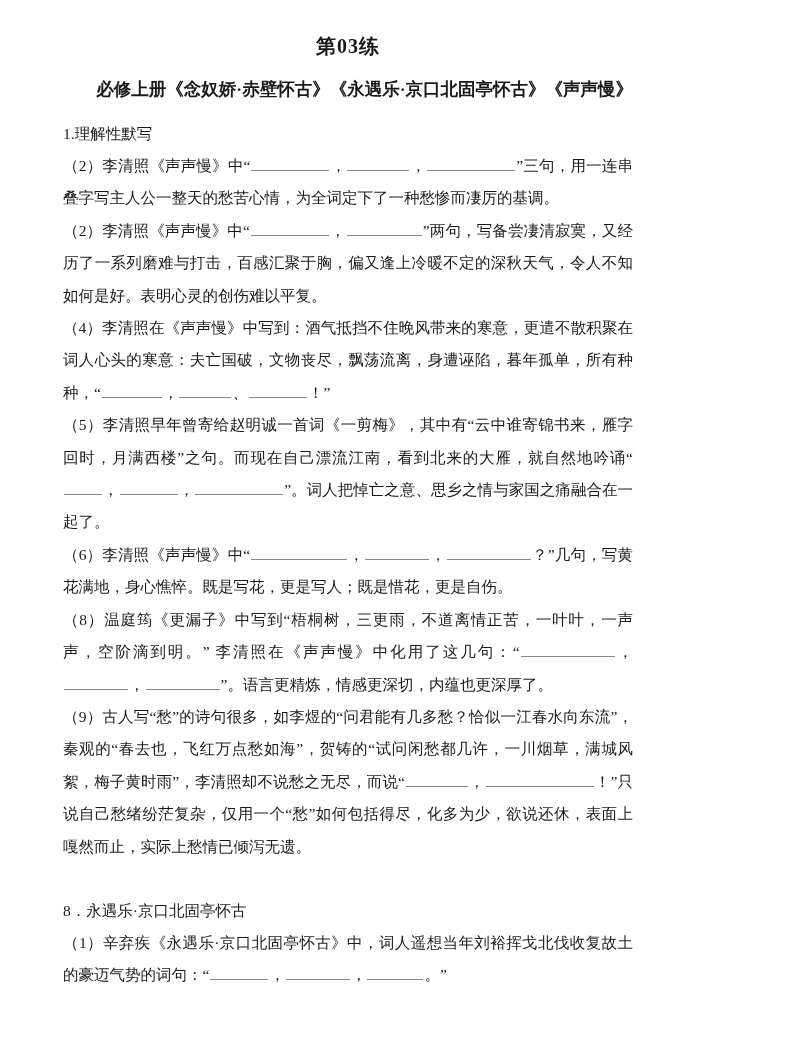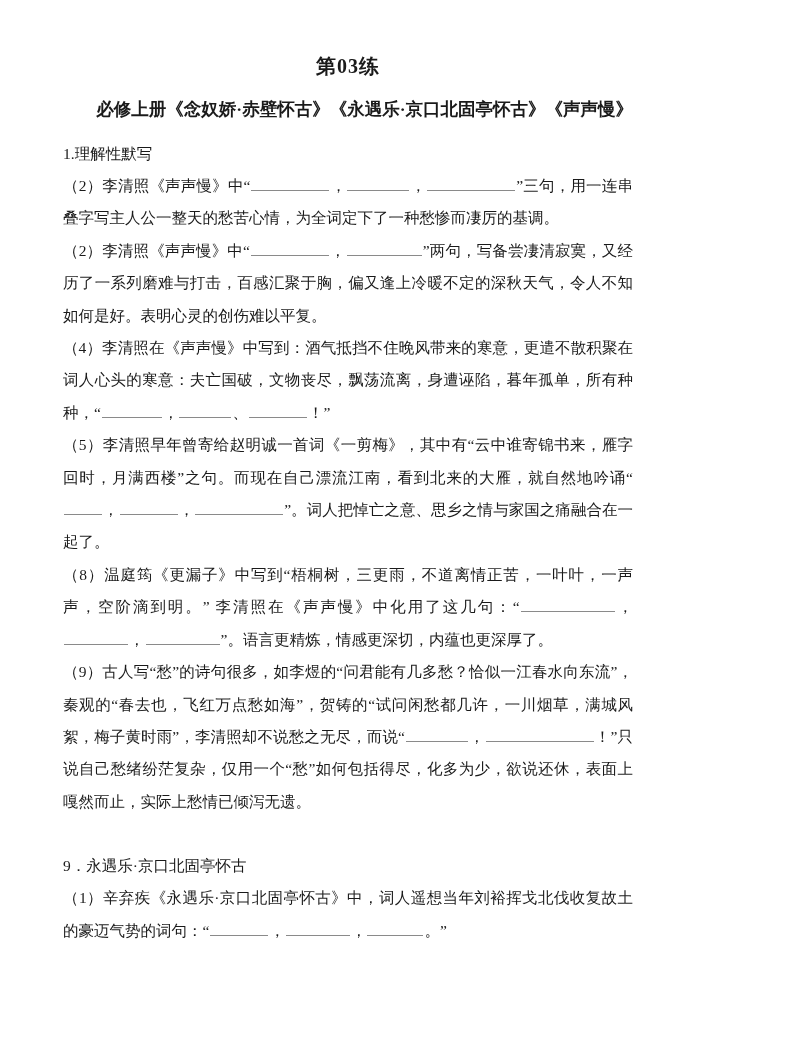--- a/index.html
+++ b/index.html
@@ -5,21 +5,21 @@
   html,body{margin:0;padding:0;background:#ffffff;}
   body{
     width:794px;height:1044px;overflow:hidden;
     font-family:"Liberation Serif","DejaVu Serif",serif;
     color:#1a1a1a;
     -webkit-font-smoothing:antialiased;
   }
   .page{
     box-sizing:border-box;
     width:696px;height:1044px;
-    padding:52px 63px 30px 63px;
+    padding:32px 63px 30px 63px;
     background:#ffffff;
   }
   .doc-title{
     margin:0;
     text-align:center;
     font-size:20px;
     font-weight:bold;
     letter-spacing:1px;
     line-height:28px;
   }
@@ -61,21 +61,22 @@
 <div class="page">
   <h1 class="doc-title">第03练</h1>
   <h2 class="doc-subtitle">必修上册《念奴娇·赤壁怀古》《永遇乐·京口北固亭怀古》《声声慢》</h2>
   <div class="doc-body" id="doc-body">
       <div class="sec">
         <div class="sec-heading">1.理解性默写</div>
         <p class="para"><span>（2）李清照《声声慢》中“</span><span class="blank" style="width: 78px; border-bottom-color: rgb(138, 138, 138);"></span><span>，</span><span class="blank" style="width: 62px; border-bottom-color: rgb(138, 138, 138);"></span><span>，</span><span class="blank" style="width: 88px; border-bottom-color: rgb(138, 138, 138);"></span><span>”三句，用一连串叠字写主人公一整天的愁苦心情，为全词定下了一种愁惨而凄厉的基调。</span></p>
         <p class="para"><span>（2）李清照《声声慢》中“</span><span class="blank" style="width: 78px; border-bottom-color: rgb(138, 138, 138);"></span><span>，</span><span class="blank" style="width: 75px; border-bottom-color: rgb(138, 138, 138);"></span><span>”两句，写备尝凄清寂寞，又经历了一系列磨难与打击，百感汇聚于胸，偏又逢上冷暖不定的深秋天气，令人不知如何是好。表明心灵的创伤难以平复。</span></p>
         <p class="para"><span>（4）李清照在《声声慢》中写到：酒气抵挡不住晚风带来的寒意，更遣不散积聚在词人心头的寒意：夫亡国破，文物丧尽，飘荡流离，身遭诬陷，暮年孤单，所有种种，“</span><span class="blank" style="width: 60px; border-bottom-color: rgb(138, 138, 138);"></span><span>，</span><span class="blank" style="width: 52px; border-bottom-color: rgb(138, 138, 138);"></span><span>、</span><span class="blank" style="width: 58px; border-bottom-color: rgb(138, 138, 138);"></span><span>！”</span></p>
         <p class="para"><span>（5）李清照早年曾寄给赵明诚一首词《一剪梅》，其中有“云中谁寄锦书来，雁字回时，月满西楼”之句。而现在自己漂流江南，看到北来的大雁，就自然地吟诵“</span><span class="blank" style="width: 38px; border-bottom-color: rgb(138, 138, 138);"></span><span>，</span><span class="blank" style="width: 58px; border-bottom-color: rgb(138, 138, 138);"></span><span>，</span><span class="blank" style="width: 88px; border-bottom-color: rgb(138, 138, 138);"></span><span>”。词人把悼亡之意、思乡之情与家国之痛融合在一起了。</span></p>
+        <p class="para"><span>（6）李清照《声声慢》中“</span><span class="blank" style="width: 96px; border-bottom-color: rgb(138, 138, 138);"></span><span>，</span><span class="blank" style="width: 64px; border-bottom-color: rgb(138, 138, 138);"></span><span>，</span><span class="blank" style="width: 84px; border-bottom-color: rgb(138, 138, 138);"></span><span>？”几句，写黄花满地，身心憔悴。既是写花，更是写人；既是惜花，更是自伤。</span></p>
         <p class="para"><span>（8）温庭筠《更漏子》中写到“梧桐树，三更雨，不道离情正苦，一叶叶，一声声，空阶滴到明。” 李清照在《声声慢》中化用了这几句：“</span><span class="blank" style="width: 94px; border-bottom-color: rgb(138, 138, 138);"></span><span>，</span><span class="blank" style="width: 64px; border-bottom-color: rgb(138, 138, 138);"></span><span>，</span><span class="blank" style="width: 74px; border-bottom-color: rgb(138, 138, 138);"></span><span>”。语言更精炼，情感更深切，内蕴也更深厚了。</span></p>
         <p class="para"><span>（9）古人写“愁”的诗句很多，如李煜的“问君能有几多愁？恰似一江春水向东流”，秦观的“春去也，飞红万点愁如海”，贺铸的“试问闲愁都几许，一川烟草，满城风絮，梅子黄时雨”，李清照却不说愁之无尽，而说“</span><span class="blank" style="width: 62px; border-bottom-color: rgb(138, 138, 138);"></span><span>，</span><span class="blank" style="width: 108px; border-bottom-color: rgb(138, 138, 138);"></span><span>！”只说自己愁绪纷茫复杂，仅用一个“愁”如何包括得尽，化多为少，欲说还休，表面上嘎然而止，实际上愁情已倾泻无遗。</span></p>
       </div>
       <div class="sec">
-        <div class="sec-heading">9．永遇乐·京口北固亭怀古</div>
+        <div class="sec-heading">8．永遇乐·京口北固亭怀古</div>
         <p class="para"><span>（1）辛弃疾《永遇乐·京口北固亭怀古》中，词人遥想当年刘裕挥戈北伐收复故土的豪迈气势的词句：“</span><span class="blank" style="width: 58px; border-bottom-color: rgb(138, 138, 138);"></span><span>，</span><span class="blank" style="width: 64px; border-bottom-color: rgb(138, 138, 138);"></span><span>，</span><span class="blank" style="width: 56px; border-bottom-color: rgb(138, 138, 138);"></span><span>。”</span></p>
       </div>
     </div>
 </div>
 
 </body></html>

